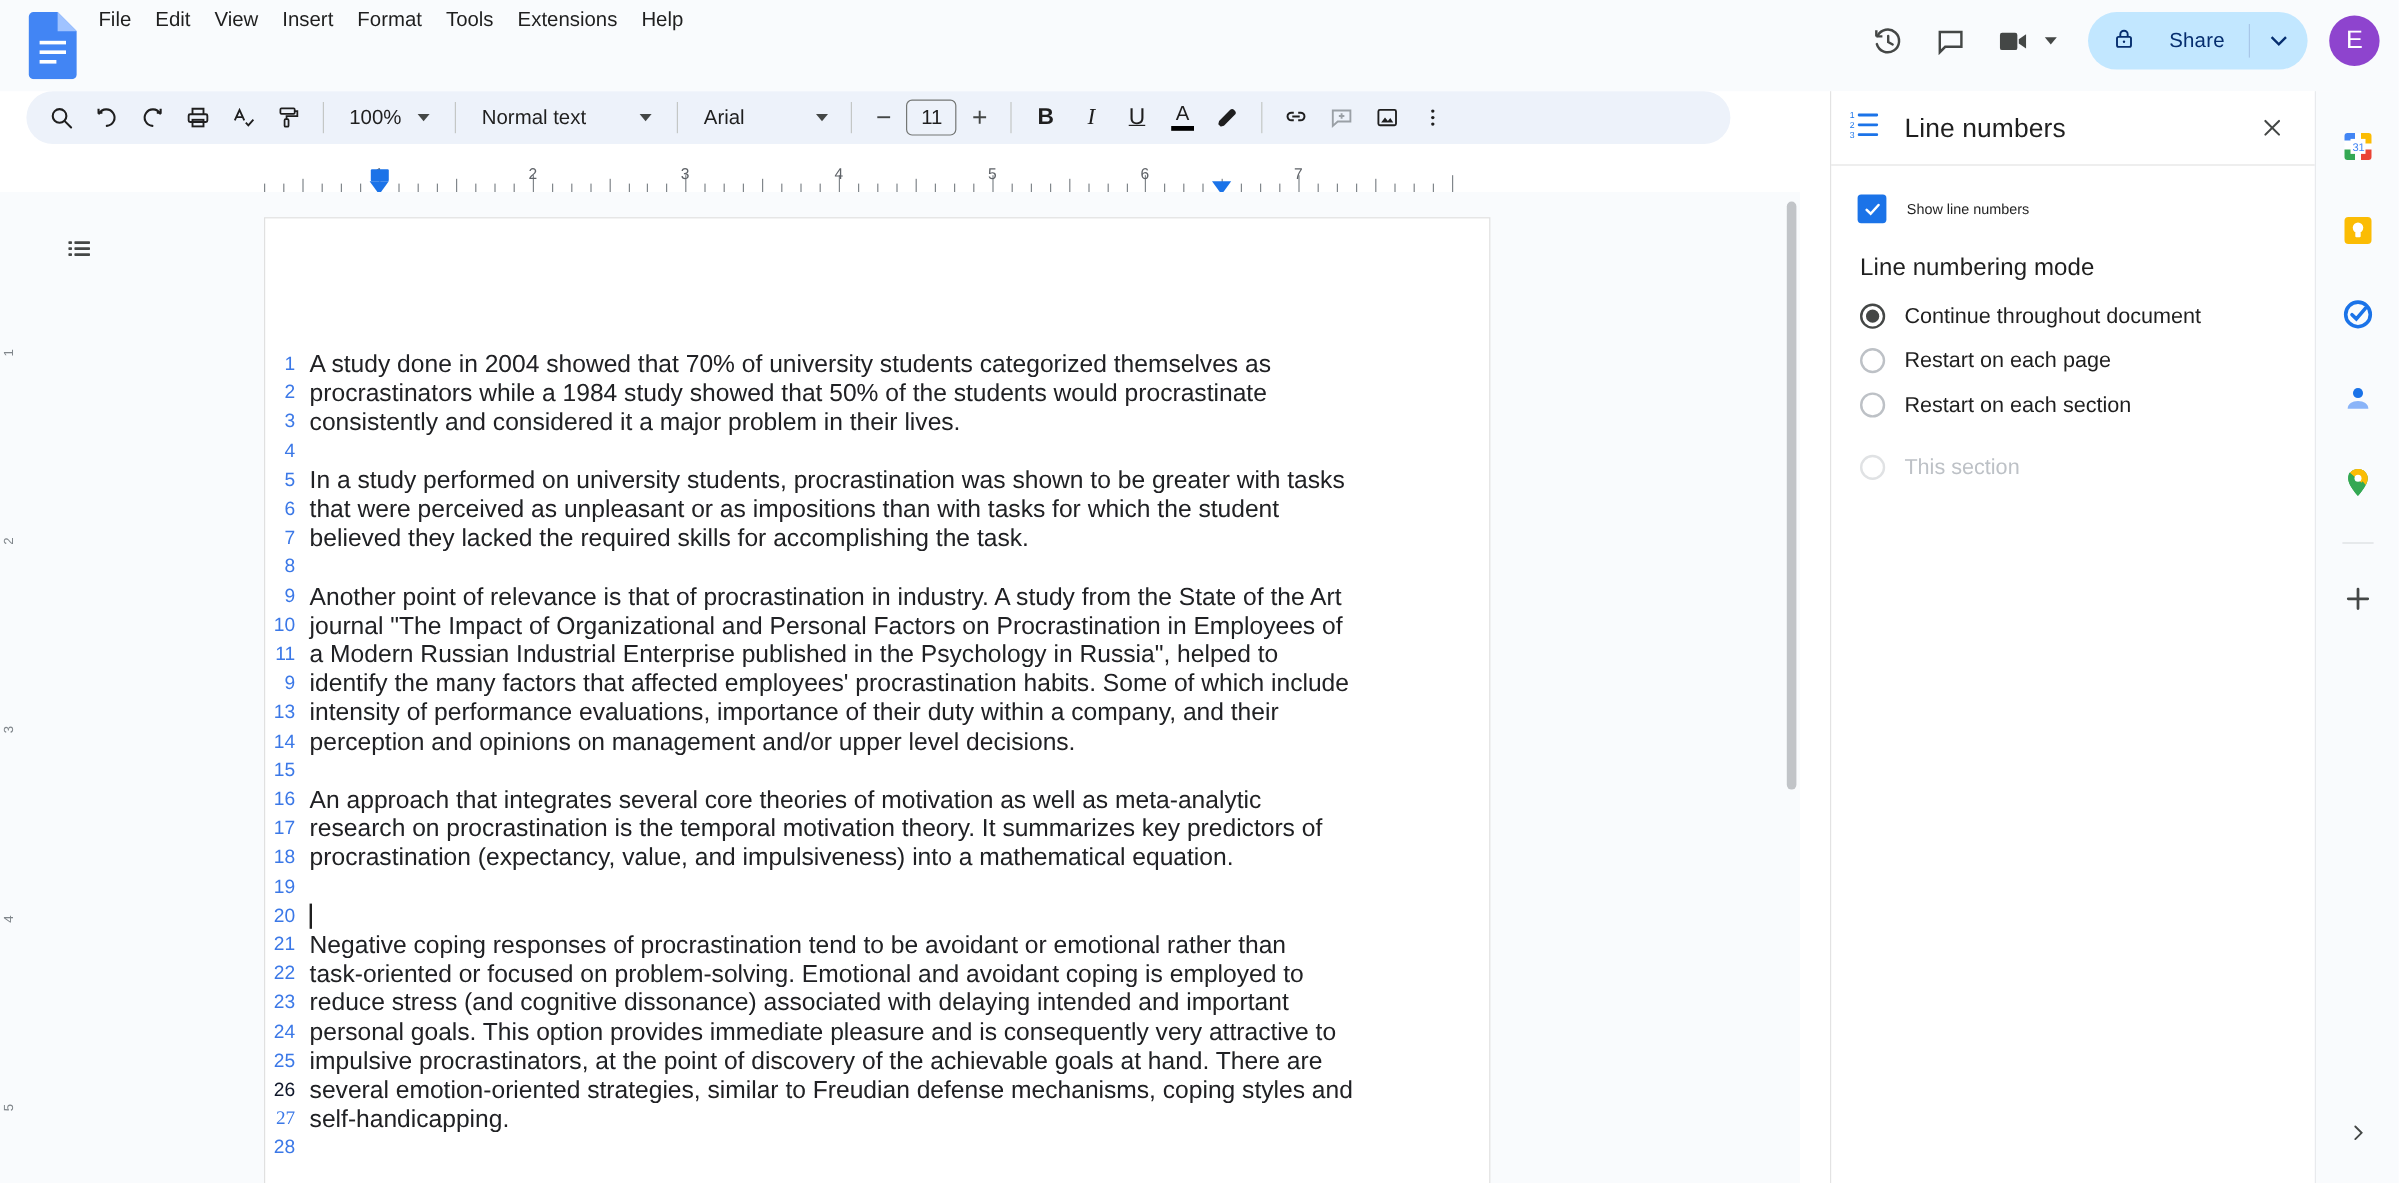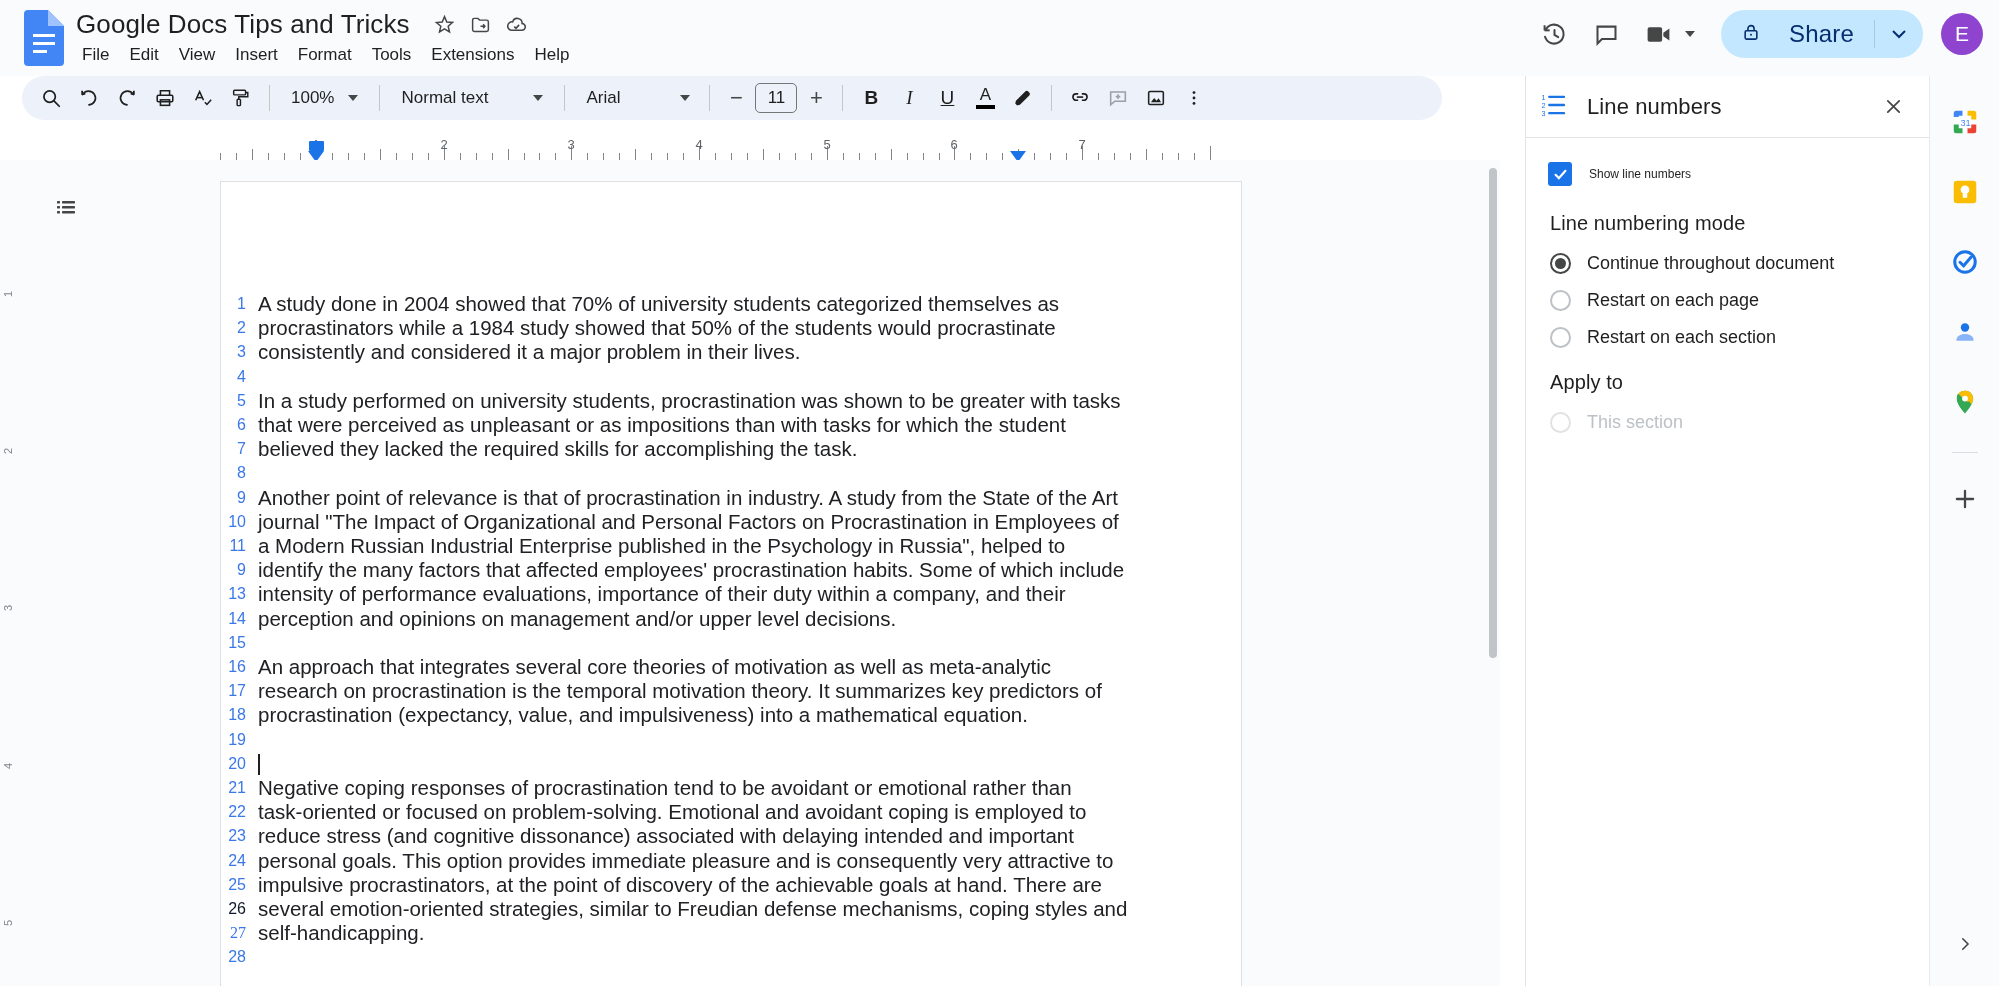--- a/index.html
+++ b/index.html
@@ -67,21 +67,21 @@
     margin-left:2px; margin-right:6px;
   }
   .share-wrap {
     display:flex; align-items:center; height:48px;
     background:#c2e7ff; border-radius:24px; margin-left:12px;
     cursor:pointer; overflow:hidden;
   }
   .share-main {
     display:flex; align-items:center; gap:28px;
     padding:0 20px 0 20px; height:48px;
-    font-size:24px; color:#062e6f; letter-spacing:.2px;
+    font-size:17px; color:#062e6f; letter-spacing:.2px;
   }
   .share-div { width:1px; height:28px; background:#a8c7e8; }
   .share-caret {
     width:48px; height:48px; display:flex; align-items:center; justify-content:center;
   }
   .avatar {
     width:42px; height:42px; border-radius:50%;
     background:#8e44ce; color:#fff; font-size:21px;
     display:flex; align-items:center; justify-content:center;
     margin-left:14px; cursor:pointer;
@@ -281,42 +281,20 @@
       <svg width="42" height="56" viewBox="0 0 42 56">
         <path d="M6 0h20l16 16v36a4 4 0 0 1-4 4H6a4 4 0 0 1-4-4V4a4 4 0 0 1 4-4z" fill="#4285f4"></path>
         <path d="M26 0l16 16H26z" fill="#a0c3ff"></path>
         <rect x="11" y="24" width="22" height="3" fill="#fff"></rect>
         <rect x="11" y="32" width="22" height="3" fill="#fff"></rect>
         <rect x="11" y="40" width="14" height="3" fill="#fff"></rect>
       </svg>
     </div>
 
     <div class="header-left">
-      <div class="title-row">
-        <div class="doc-title">Google Docs Tips and Tricks</div>
-        <div class="title-icons">
-          <div class="ticon">
-            <svg width="21" height="21" viewBox="0 0 24 24" fill="none" stroke="#444746" stroke-width="1.7">
-              <path d="M12 3l2.6 6.1 6.6.5-5 4.3 1.5 6.5L12 17l-5.7 3.4L7.8 14l-5-4.3 6.6-.5z"></path>
-            </svg>
-          </div>
-          <div class="ticon">
-            <svg width="21" height="21" viewBox="0 0 24 24" fill="none" stroke="#444746" stroke-width="1.7">
-              <path d="M3 7a2 2 0 0 1 2-2h4l2 2h8a2 2 0 0 1 2 2v9a2 2 0 0 1-2 2H5a2 2 0 0 1-2-2z"></path>
-              <path d="M12 14h5m-2-2.2 2 2.2-2 2.2"></path>
-            </svg>
-          </div>
-          <div class="ticon">
-            <svg width="23" height="23" viewBox="0 0 24 24" fill="none" stroke="#444746" stroke-width="1.6">
-              <path d="M6.5 18h11a3.5 3.5 0 0 0 .3-7A5 5 0 0 0 8 9.3 3.9 3.9 0 0 0 6.5 18z"></path>
-              <path d="M9.7 14.2l1.8 1.8 3.2-3.6" stroke-width="1.7"></path>
-            </svg>
-          </div>
-        </div>
-      </div>
 
       <div class="menubar">
         <div class="menu-item">File</div>
         <div class="menu-item">Edit</div>
         <div class="menu-item">View</div>
         <div class="menu-item">Insert</div>
         <div class="menu-item">Format</div>
         <div class="menu-item">Tools</div>
         <div class="menu-item">Extensions</div>
         <div class="menu-item">Help</div>
@@ -769,21 +747,20 @@
         <div class="rad off"></div>
         <div class="rad-label">Restart on each page</div>
       </div>
       <div class="radio-row">
         <div class="rad off"></div>
         <div class="rad-label">Restart on each section</div>
       </div>
 
       <div class="gap-sec"></div>
 
-      <div class="sp-section-title">Apply to</div>
 
       <div class="radio-row disabled">
         <div class="rad dim"></div>
         <div class="rad-label dim">This section</div>
       </div>
     </div>
   </div>
 
   <div class="rail">
     <div class="rail-btn">

